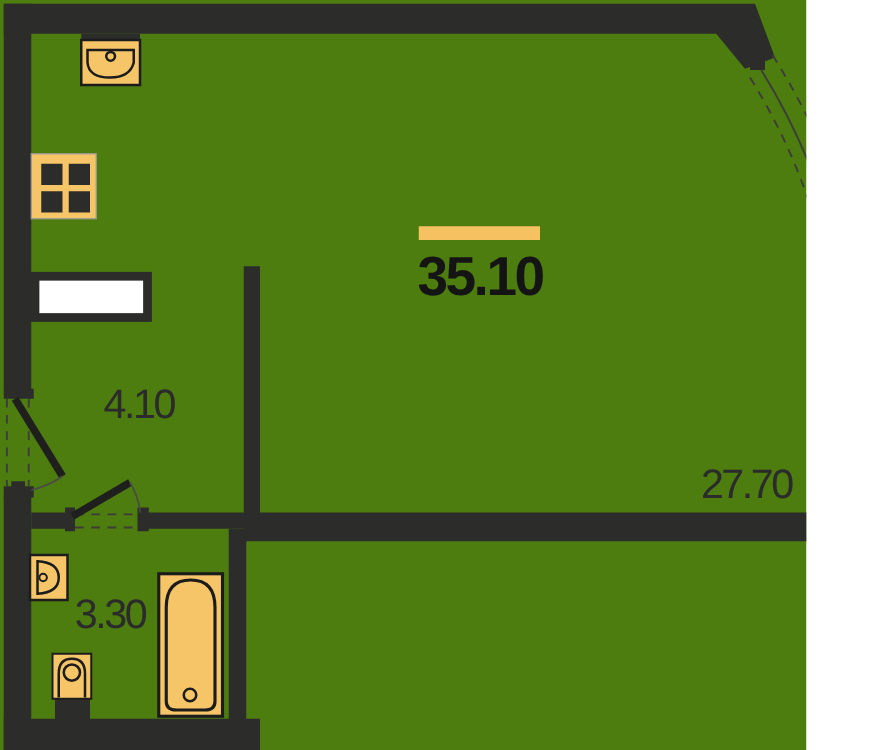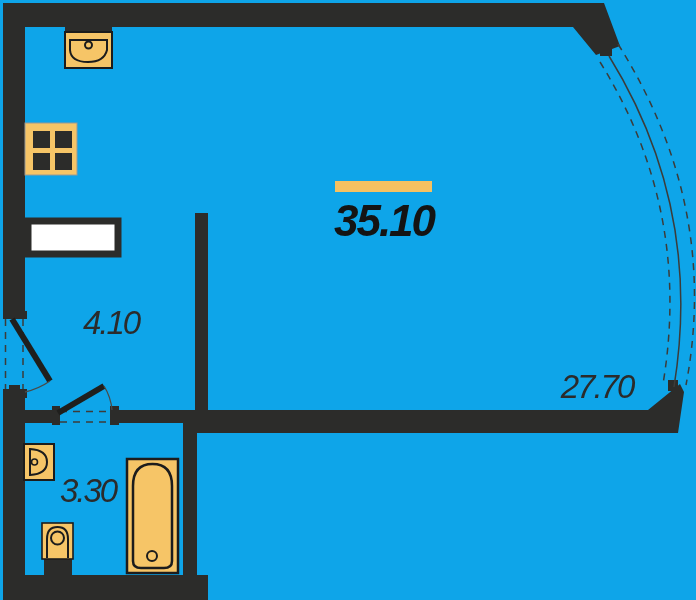--- a/index.html
+++ b/index.html
@@ -1,22 +1,21 @@
 <!DOCTYPE html>
 <html><head>
 <meta charset="utf-8">
 <style>
   html, body { margin: 0; padding: 0; background: #ffffff; }
   .stage {
     position: relative;
-    width: 696px; height: 600px;
-    background: #0ea5e9;
+    width: 645px; height: 600px;
+    background: #4d7c0f;
     overflow: hidden;
     font-family: "Liberation Sans", sans-serif;
-    font-style: italic;
   }
   svg { display: block; }
   .wall { fill: #2c2c2a; stroke: none; }
   .fixture-fill { fill: #f6c567; }
   .fixture-stroke { stroke: #1c1c1c; fill: none; }
   .room-label {
     font-family: "Liberation Sans", sans-serif;
     font-size: 33px;
     letter-spacing: -2px;
     fill: #2b2b2b;

